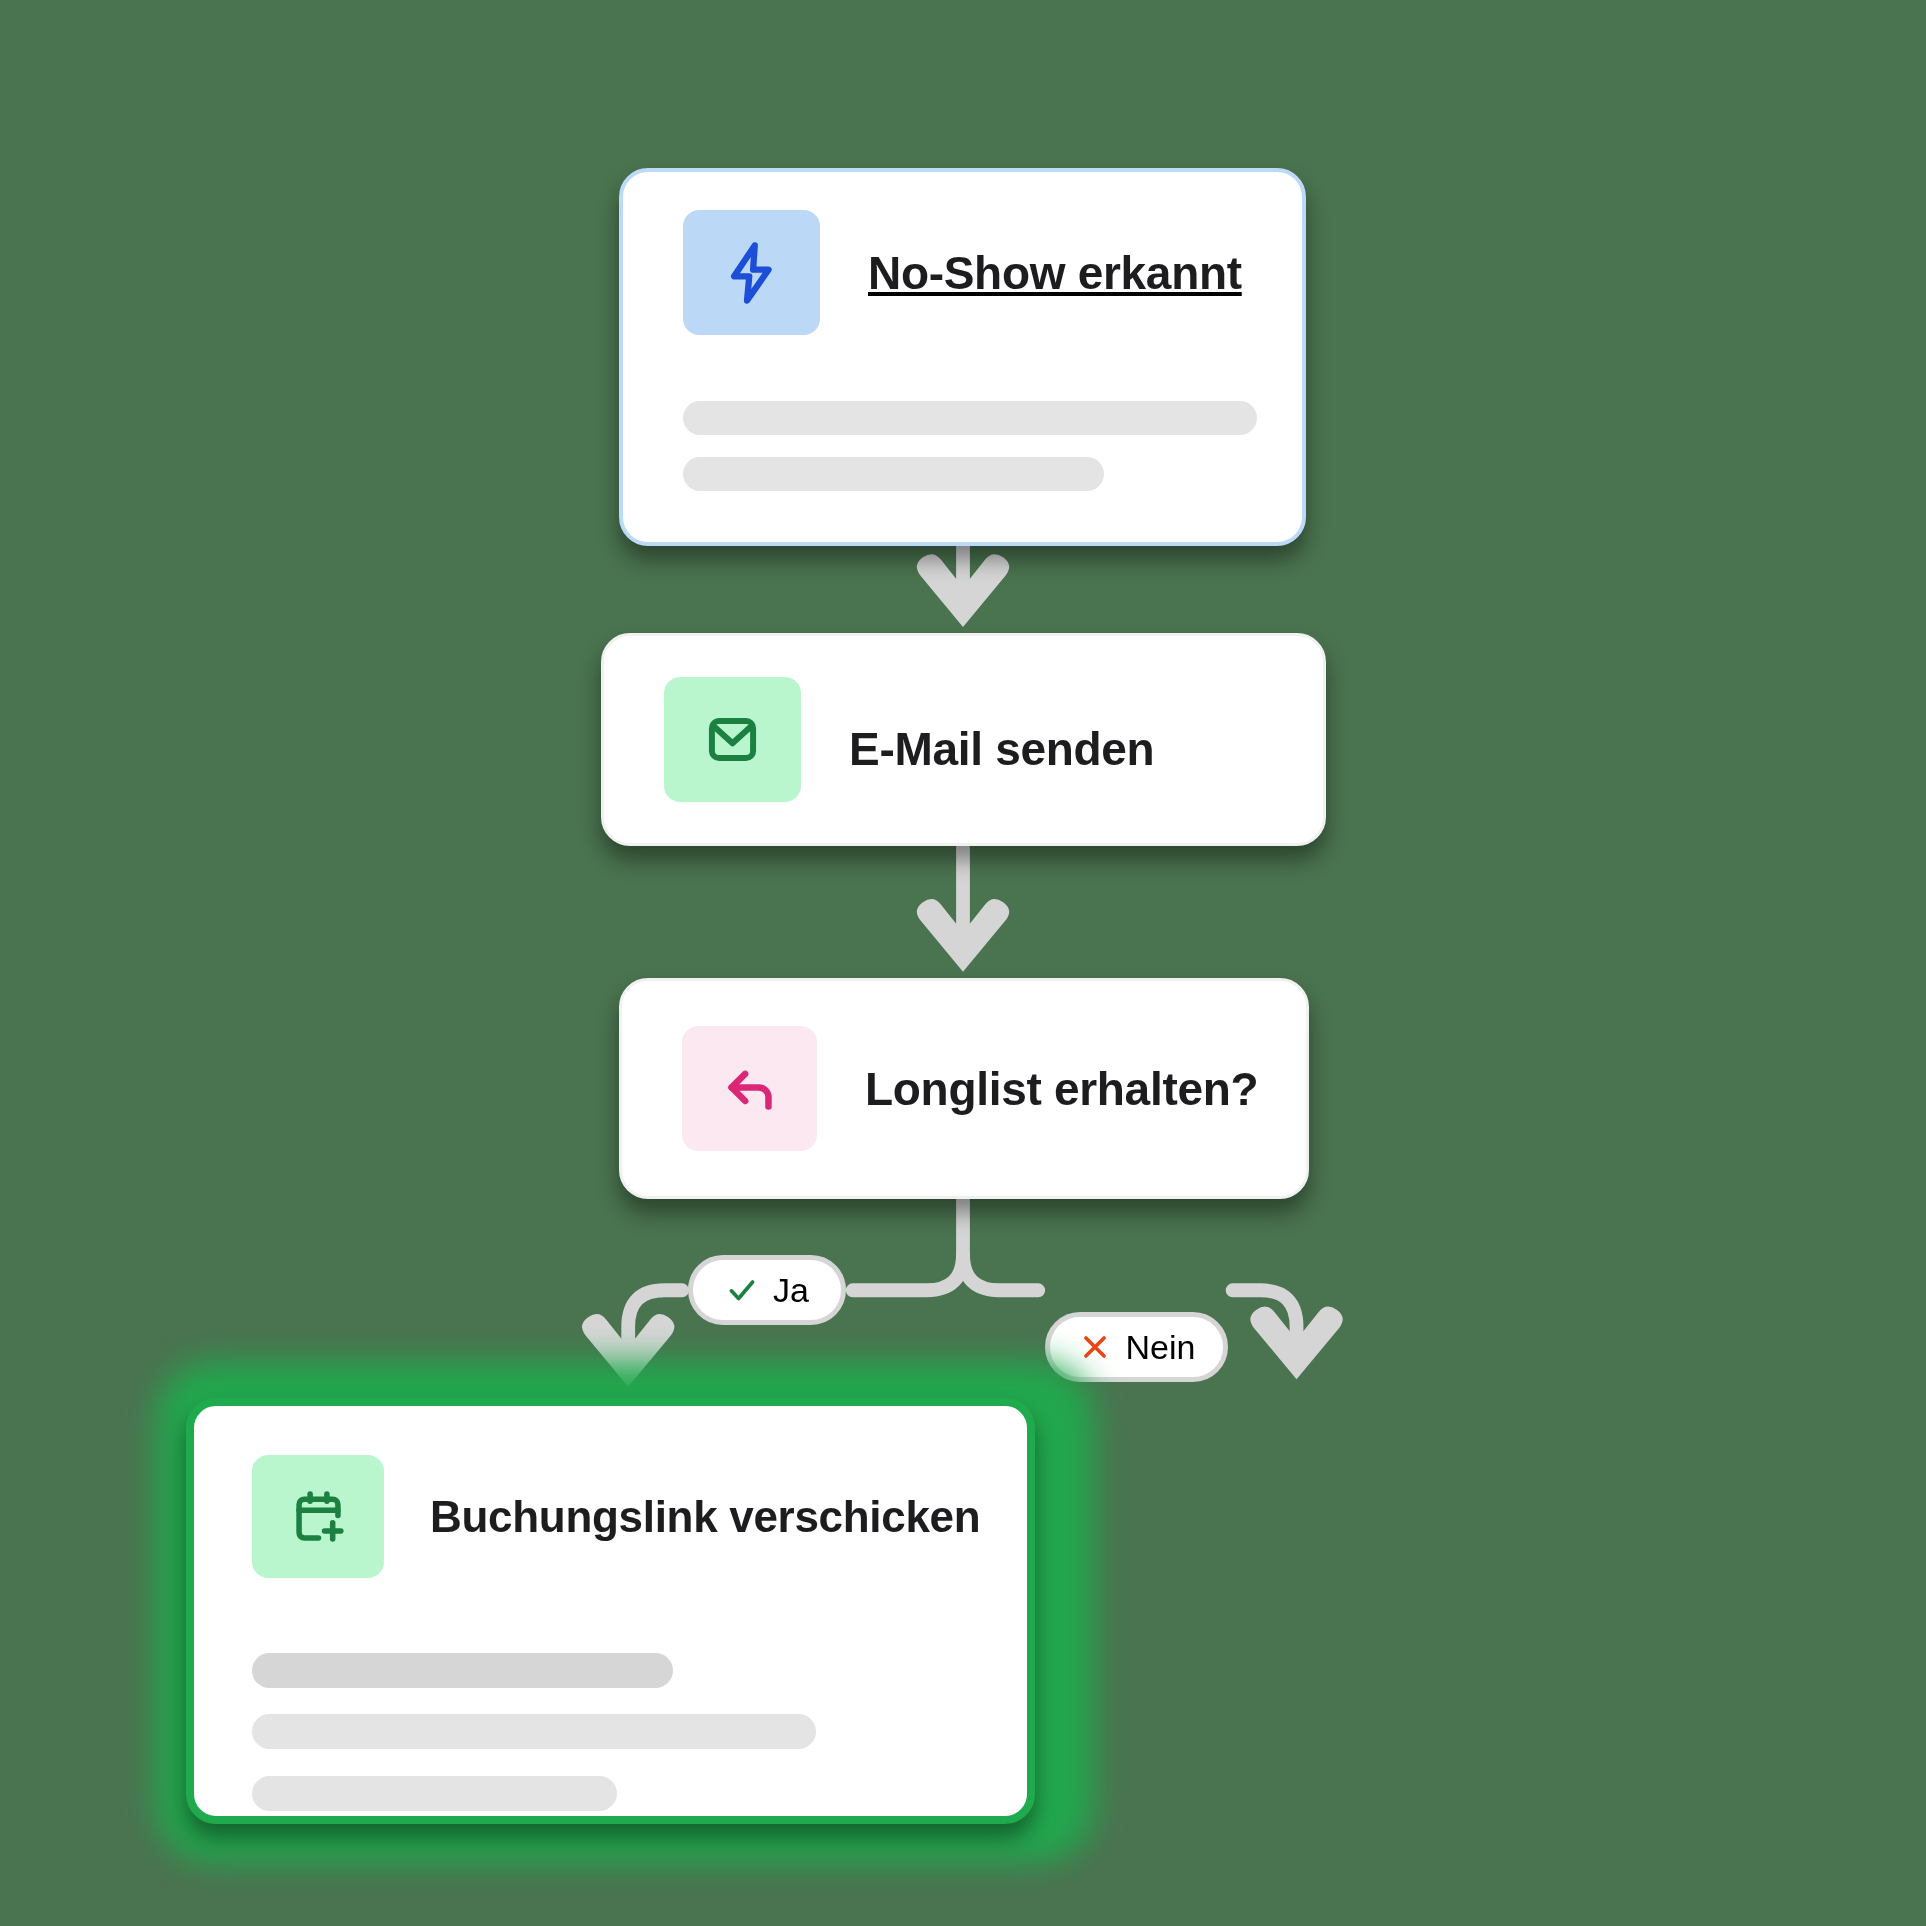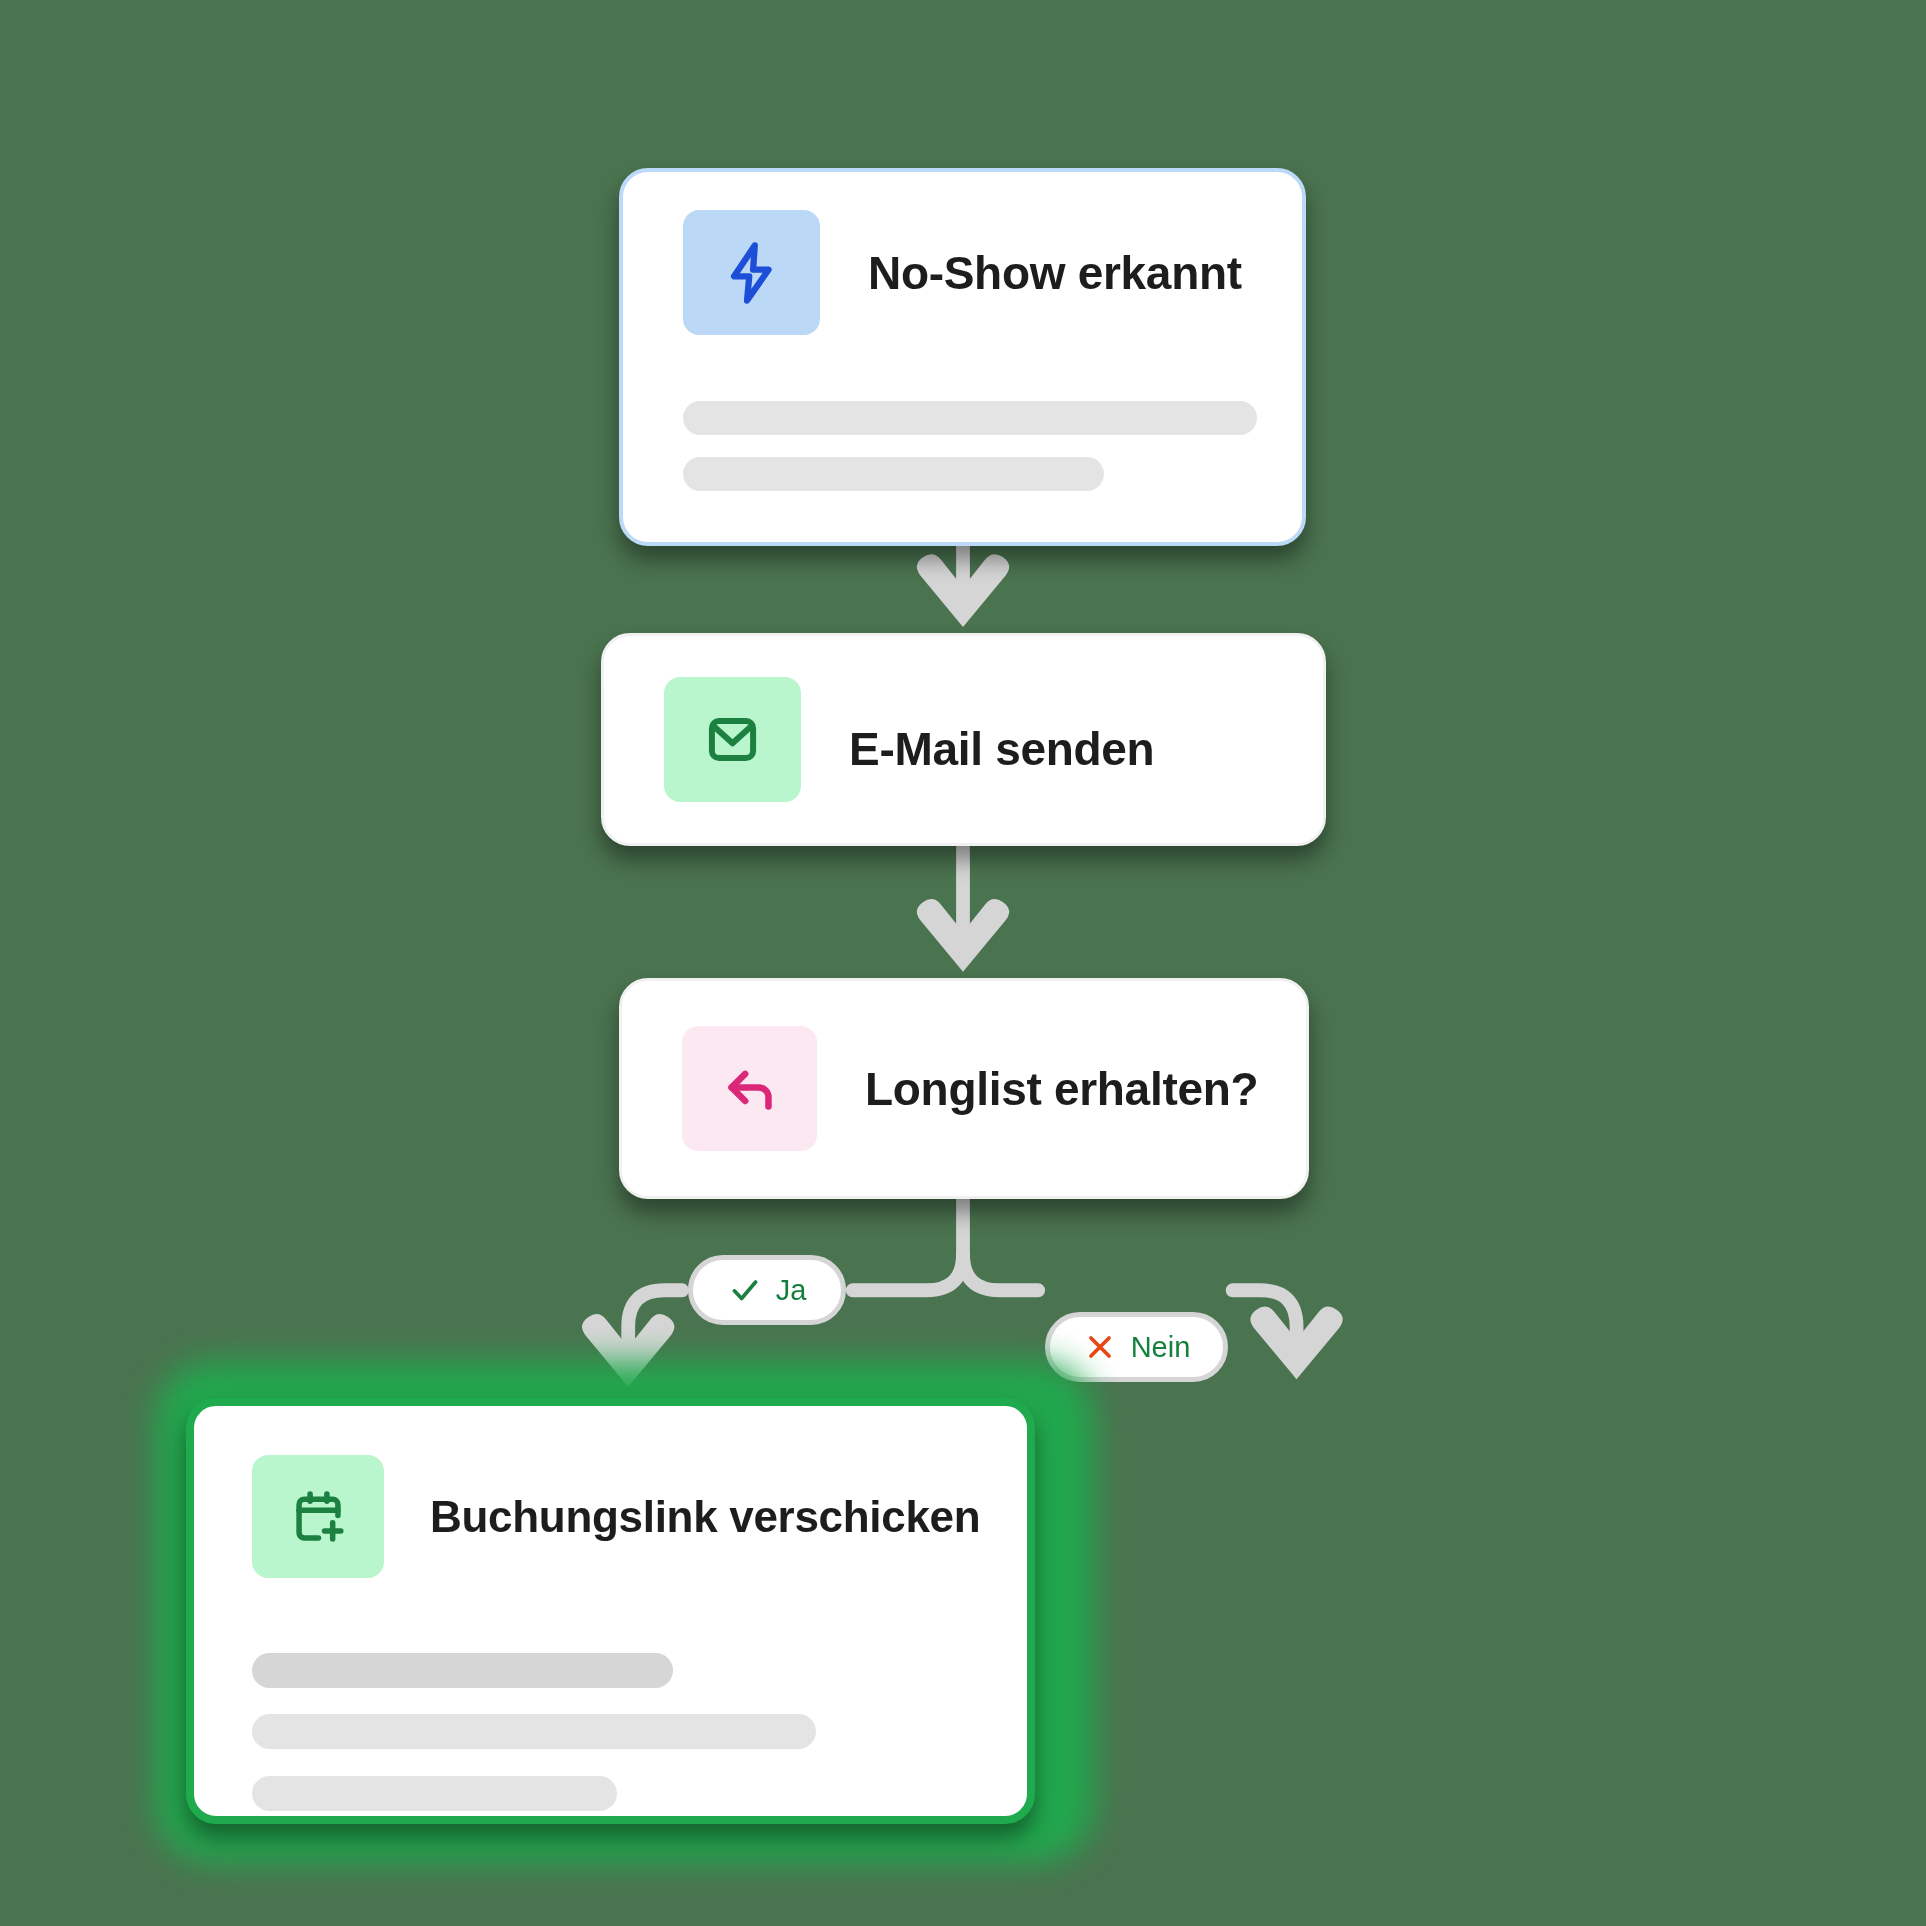--- a/index.html
+++ b/index.html
@@ -35,20 +35,21 @@
     color:#1d1d1f;
     letter-spacing:-0.3px;
     white-space:nowrap;
   }
   .skel{background:#e4e4e4;border-radius:626px;}
 
   
   #node-trigger{
     left:619px;top:168px;width:687px;height:378px;
     border:4.4px solid #bcd9f8;
+    text-decoration:underline;
   }
   #node-trigger .head{padding:38px 0 0 60px;}
   #node-trigger .tile{width:137px;height:125px;background:#bbd9f7;}
   #node-trigger .title{font-size:46px;margin-left:48px;}
   #node-trigger .skel{position:absolute;height:34px;}
   #node-trigger .s1{left:60px;top:229px;width:574px;}
   #node-trigger .s2{left:60px;top:285px;width:421px;}
 
   
   #node-mail{
@@ -108,21 +109,21 @@
     position:absolute;
     height:70px;
     background:#ffffff;
     border:5px solid #d5d5d5;
     border-radius:626px;
     display:flex;align-items:center;justify-content:center;
     gap:14px;
     padding:0 25px;
     box-sizing:border-box;
   }
-  .pill .lbl{font-size:29px;color:#15803d;font-weight:normal;}
+  .pill .lbl{font-size:34px;color:#000000;font-weight:normal;}
   .pill .gl{display:flex;align-items:center;}
   #pill-yes{left:688px;top:1255px;width:158px;}
   #pill-no{left:1045px;top:1312px;width:183px;}
 </style>
 </head>
 <body style="background: rgb(74, 115, 79);">
 
 <div id="stage">
 
   <svg id="wires" viewBox="0 0 3072 3072" xmlns="http://www.w3.org/2000/svg">

